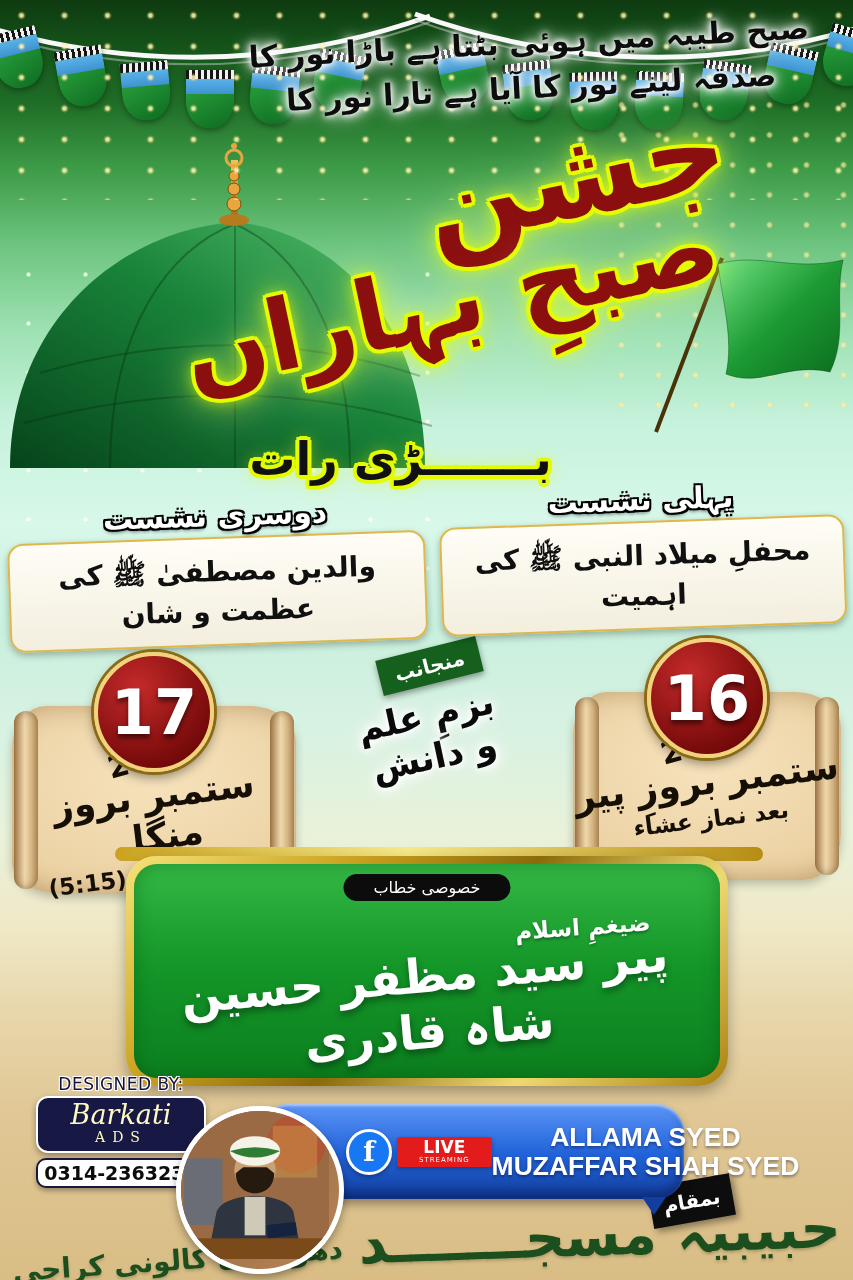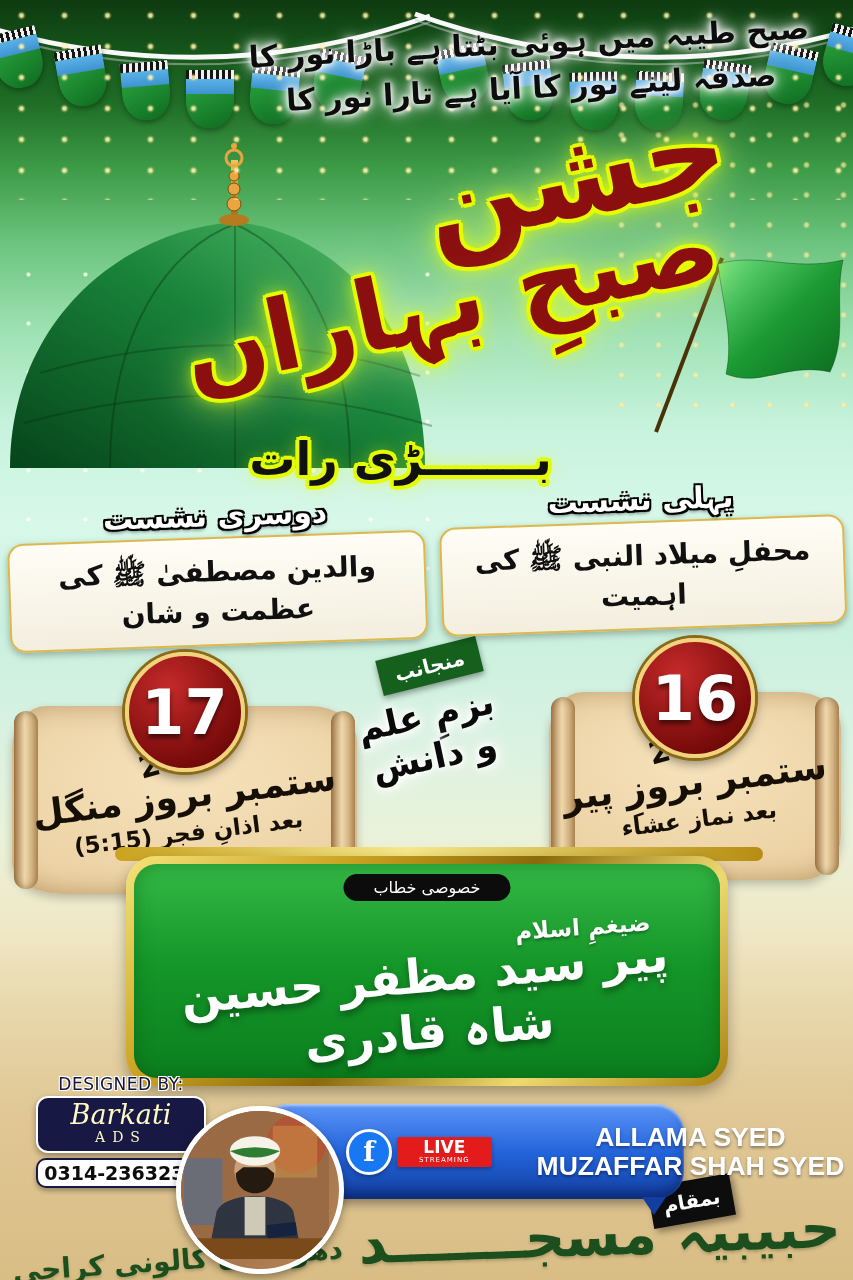--- a/index.html
+++ b/index.html
@@ -54,22 +54,22 @@
   .session{position:absolute;z-index:5;text-align:center;}
   .session-r{right:8px;top:482px;width:405px;transform:rotate(-2deg);}
   .session-l{left:8px;top:498px;width:418px;transform:rotate(-2deg);}
   .session-label{font-size:30px;font-weight:bold;color:#fff;margin-bottom:4px;
     text-shadow:-2px -2px 0 #000,2px -2px 0 #000,-2px 2px 0 #000,2px 2px 0 #000,0 3px 4px rgba(0,0,0,.5);}
   .session-box{background:linear-gradient(#fffdf6,#f3eede);border:2px solid #ddb84a;border-radius:16px;
     box-shadow:0 3px 7px rgba(0,0,0,.28);padding:16px 8px;font-size:28px;font-weight:bold;color:#101010;}
 
   
   .scroll{position:absolute;z-index:5;}
-  .scroll-r{right:12px;top:692px;width:292px;height:188px;}
-  .scroll-l{left:12px;top:706px;width:345px;height:188px;}
+  .scroll-r{right:12px;top:692px;width:268px;height:188px;}
+  .scroll-l{left:12px;top:706px;width:284px;height:188px;}
   .parchment{position:absolute;inset:0;
     background:radial-gradient(120% 110% at 50% 38%,#f6e2bc 0%,#ecd2a4 55%,#ddbd8b 85%,#cda877 100%);
     border-radius:34px 46px 38px 50px/42px 36px 46px 32px;
     box-shadow:inset 0 0 26px rgba(120,80,30,.4),0 4px 10px rgba(0,0,0,.22);}
   .curl{position:absolute;top:5px;bottom:5px;width:24px;border-radius:12px;
     background:linear-gradient(90deg,#b08655,#eed7ab 45%,#c49c66);
     box-shadow:inset 0 0 8px rgba(90,60,20,.55);}
   .curl.l{left:2px}.curl.r{right:2px}
   .day-circle{position:absolute;top:-54px;left:50%;transform:translateX(-50%);width:112px;height:112px;
     border-radius:50%;background:radial-gradient(circle at 35% 28%,#c52a2a,#7c0c0c 68%,#570404);
@@ -125,21 +125,21 @@
     display:flex;align-items:center;padding:0 12px 0 86px;box-sizing:border-box;}
   .fb-live{display:flex;align-items:center;gap:5px;flex:0 0 auto;}
   .fb-circle{width:40px;height:40px;border-radius:50%;background:#1877f2;border:3px solid #fff;color:#fff;
     font-weight:bold;font-size:27px;display:flex;align-items:center;justify-content:center;
     font-family:"DejaVu Serif",serif;box-shadow:0 2px 4px rgba(0,0,0,.3);}
   .live-badge{background:#e31b1b;color:#fff;text-align:center;padding:2px 22px 3px;border-radius:3px;
     box-shadow:0 2px 4px rgba(0,0,0,.3);}
   .live-word{font-size:17px;font-weight:bold;line-height:1;}
   .live-sub{font-size:7px;letter-spacing:1px;line-height:1;margin-top:1px;}
   .en-name{flex:1;text-align:center;color:#fff;font-weight:bold;font-size:26.5px;line-height:1.08;
-    font-family:"Liberation Sans",sans-serif;text-shadow:0 2px 3px rgba(0,0,30,.4);white-space:nowrap;margin-left:45px;}
+    font-family:"Liberation Sans",sans-serif;text-shadow:0 2px 3px rgba(0,0,30,.4);white-space:nowrap;}
   .bar-tail{position:absolute;bottom:-16px;left:382px;width:0;height:0;
     border-left:12px solid transparent;border-right:12px solid transparent;border-top:18px solid #123f9f;}
 
   .venue-badge{position:absolute;right:120px;top:1180px;z-index:7;background:#0d0d0d;color:#fff;
     padding:9px 13px;transform:rotate(-10deg);font-size:20px;font-weight:bold;
     box-shadow:3px 4px 7px rgba(0,0,0,.4);}
   .venue-line{position:absolute;left:0;right:0;bottom:6px;z-index:7;direction:rtl;display:flex;
     align-items:baseline;justify-content:center;gap:16px;color:#1d4e1e;transform:rotate(-2deg);
     text-shadow:0 2px 3px rgba(40,60,30,.25);}
   .venue-masjid{font-size:56px;font-weight:bold;white-space:nowrap;}

